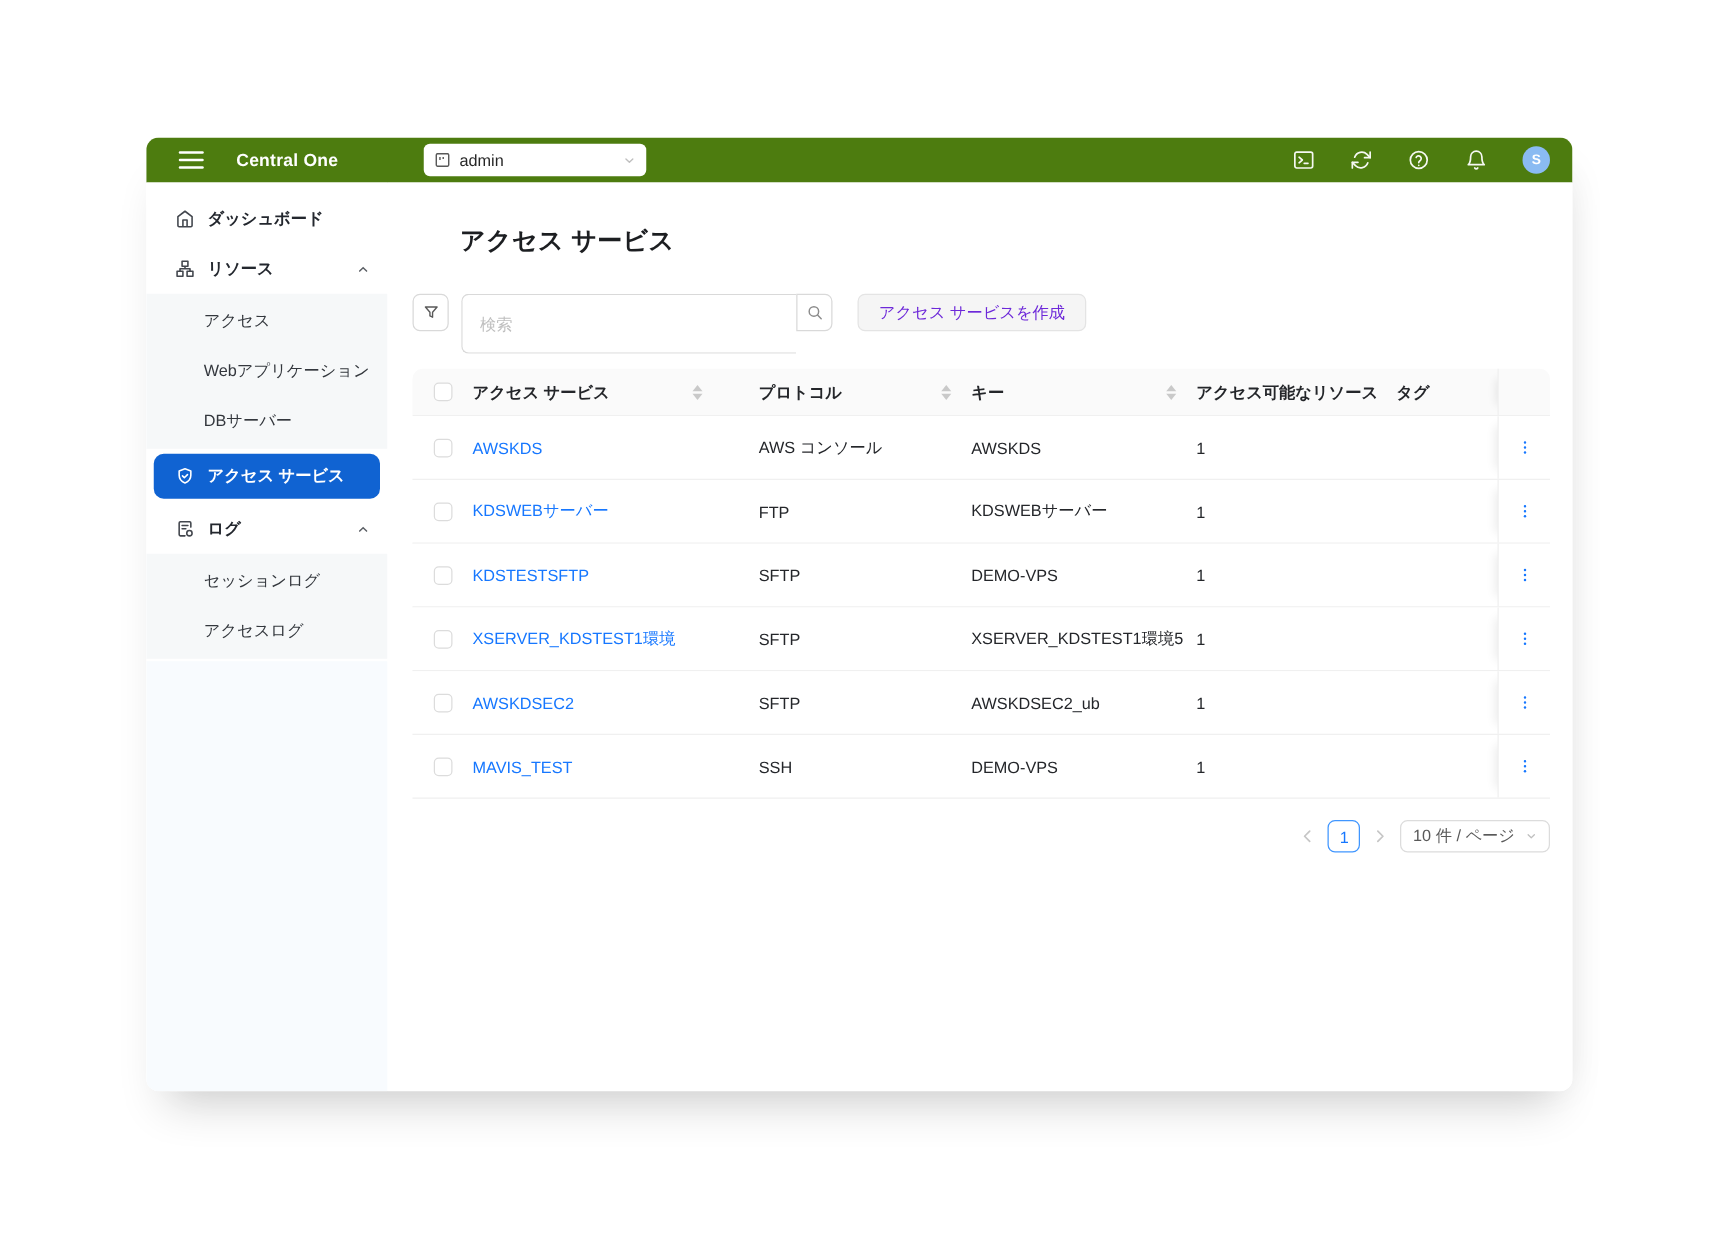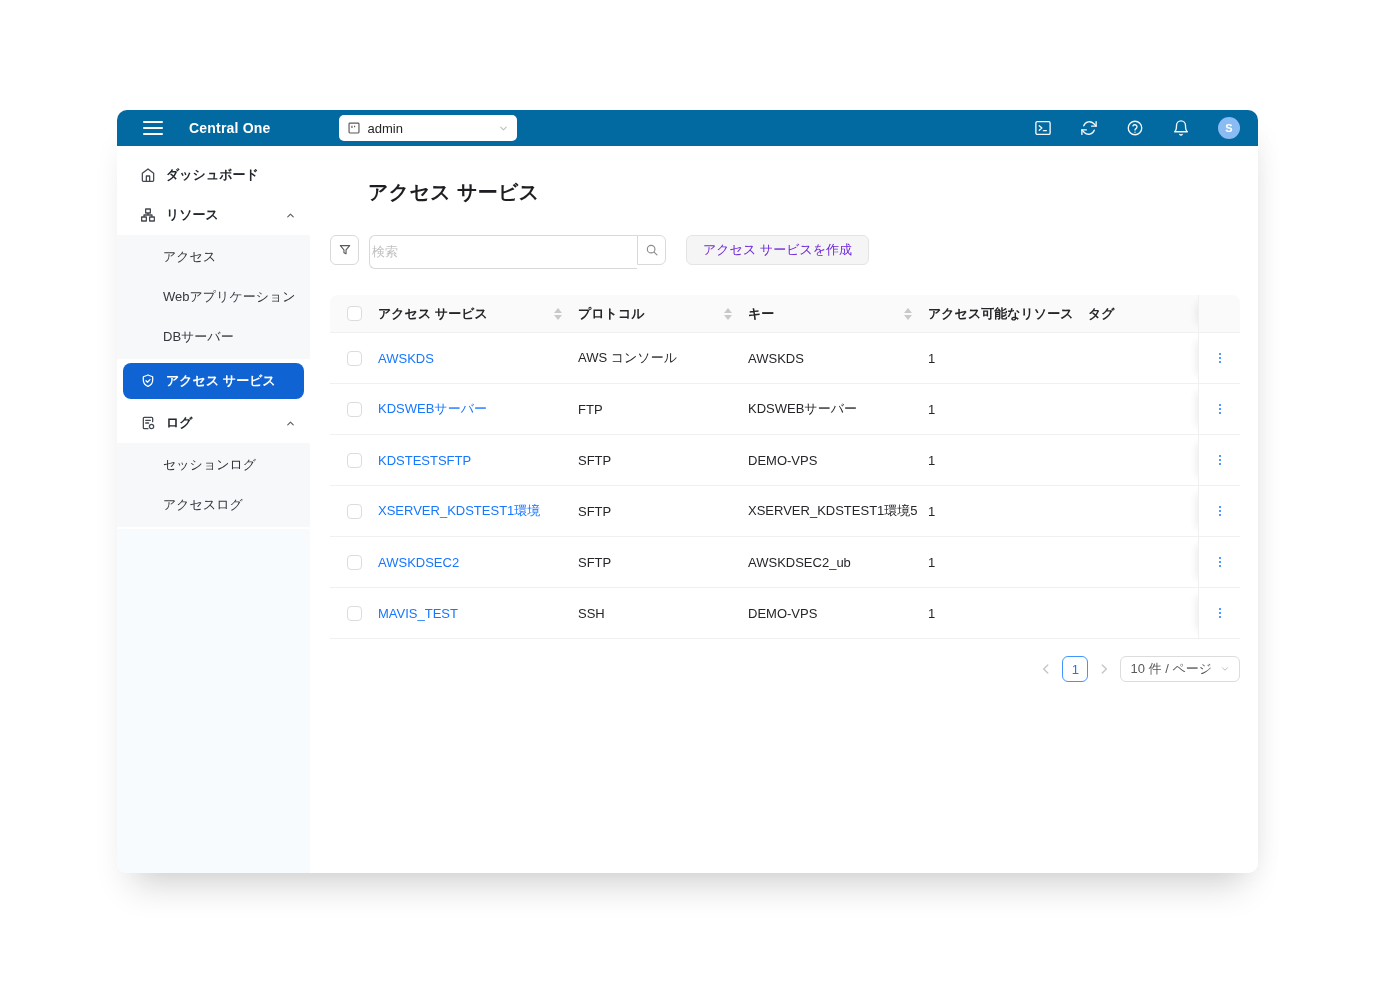--- a/index.html
+++ b/index.html
@@ -4,21 +4,21 @@
 <style>
   * { margin:0; padding:0; box-sizing:border-box; }
   html,body { width:1376px; height:1000px; background:#ffffff;
     font-family:"Liberation Sans","DejaVu Sans",sans-serif; }
 
   .app { position:absolute; left:117px; top:110px; width:1141px; height:763px;
     border-radius:10px; overflow:hidden; background:#fff;
     box-shadow:0 26px 34px -14px rgba(0,0,0,.16), 12px 10px 30px -16px rgba(0,0,0,.08); }
 
   
-  .topbar { height:36px; background:#0369a1; display:flex; align-items:center; padding:0 18px 0 14px; }
+  .topbar { height:36px; background:#4d7c0f; display:flex; align-items:center; padding:0 18px 0 14px; }
   .hamburger { width:20px; height:20px; display:flex; flex-direction:column; justify-content:center; gap:4px; cursor:pointer; margin-left:12px; }
   .hamburger i { display:block; height:2px; background:#fff; border-radius:1px; }
   .brand { color:#fff; font-size:14px; font-weight:700; margin-left:26px; letter-spacing:.2px; }
   .org-select { margin-left:68px; width:178px; height:26px; background:#fff; border-radius:5px;
     display:flex; align-items:center; padding:0 8px; gap:7px; cursor:pointer; }
   .org-select .val { font-size:13px; color:#262626; flex:1; }
   .topbar-right { margin-left:auto; display:flex; align-items:center; gap:28px; }
   .tb-icon { width:18px; height:18px; color:#fff; opacity:.95; cursor:pointer; display:block; }
   .avatar { width:22px; height:22px; border-radius:50%; background:#8ABBF2; color:#fff;
     font-size:11px; font-weight:700; display:flex; align-items:center; justify-content:center; cursor:pointer; }
@@ -39,40 +39,40 @@
   .sidebar-filler { flex:1; background:#f8fbfe; margin-top:2px; }
 
   
   .main { flex:1; background:#fff; padding:0 18px 0 20px; overflow:hidden; }
   .page-title { margin:33px 0 0 38px; font-size:20px; font-weight:700; color:#1c1e21; letter-spacing:.3px; }
 
   .toolbar { margin-top:29px; display:flex; align-items:center; gap:10px; }
   .btn-filter { width:29px; height:30px; border:1px solid #d9d9d9; border-radius:6px; background:#fff;
     display:flex; align-items:center; justify-content:center; color:#595959; cursor:pointer; }
   .searchwrap { display:flex; height:30px; }
-  .searchwrap input { width:268px; height:34px; border:1px solid #d9d9d9; border-right:none;
-    border-radius:6px 0 0 6px; padding:0 2px; font-size:13px; color:#262626; outline:none;
-    font-family:Liberation Mono, monospace; }
+  .searchwrap input { width:268px; height:48px; border:1px solid #d9d9d9; border-right:none;
+    border-radius:6px 0 0 6px; padding:0 14px; font-size:13px; color:#262626; outline:none;
+    font-family:Liberation Sans, sans-serif; }
   .searchwrap input::placeholder { color:#bfbfbf; }
   .search-btn { width:29px; height:30px; border:1px solid #d9d9d9; border-radius:0 6px 6px 0;
     background:#fff; display:flex; align-items:center; justify-content:center; color:#8c8c8c; cursor:pointer; }
   .btn-create { margin-left:10px; height:30px; padding:0 16px; background:#f5f5f5; color:#6d28d9;
     border:1px solid #e4e4e4; border-radius:6px; font-size:13px; cursor:not-allowed; font-family:inherit; }
 
   
   .table { margin-top:30px; width:910px; }
   .tr { display:flex; align-items:center; border-bottom:1px solid #f0f0f0; background:#fff; }
   .thead { background:#fafafa; height:38px; border-radius:8px 8px 0 0; }
   .thead .cell { font-weight:700; color:#24262a; }
   .trow { height:51px; }
   .cell { font-size:13px; color:#24262a; display:flex; align-items:center; }
   .c-check { width:48px; justify-content:center; }
   .checkbox { width:15px; height:15px; border:1px solid #dcdcdc; border-radius:4px; background:#fff; cursor:pointer; }
   .c-service { width:200px; }
-  .c-protocol { width:170px; }
+  .c-protocol { width:170px;margin-left:29px; }
   .c-key { width:180px; }
   .c-res { width:160px; }
   .c-tags { flex:1; }
   .c-action { width:42px; justify-content:center; align-self:stretch;
     border-left:1px solid #f0f0f0; box-shadow:-9px 0 8px -8px rgba(0,0,0,.09); }
   .hsort { display:flex; align-items:center; justify-content:space-between; padding-right:16px; }
   .sorter { display:flex; flex-direction:column; gap:2px; cursor:pointer; }
   .sorter i { display:block; width:0; height:0; border-left:4px solid transparent; border-right:4px solid transparent; }
   .sorter .up { border-bottom:5px solid #c9c9c9; }
   .sorter .dn { border-top:5px solid #c9c9c9; }

